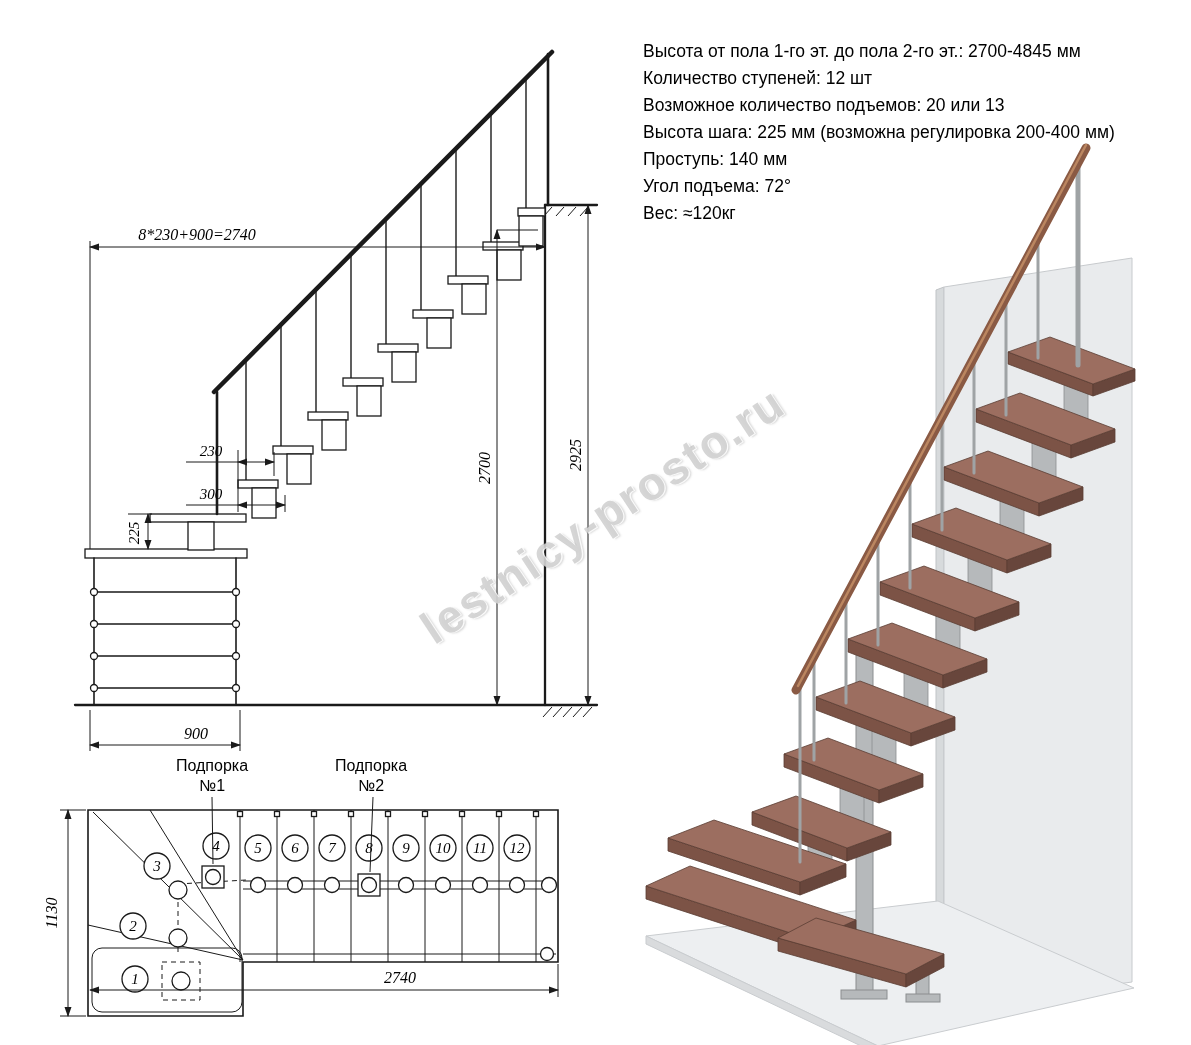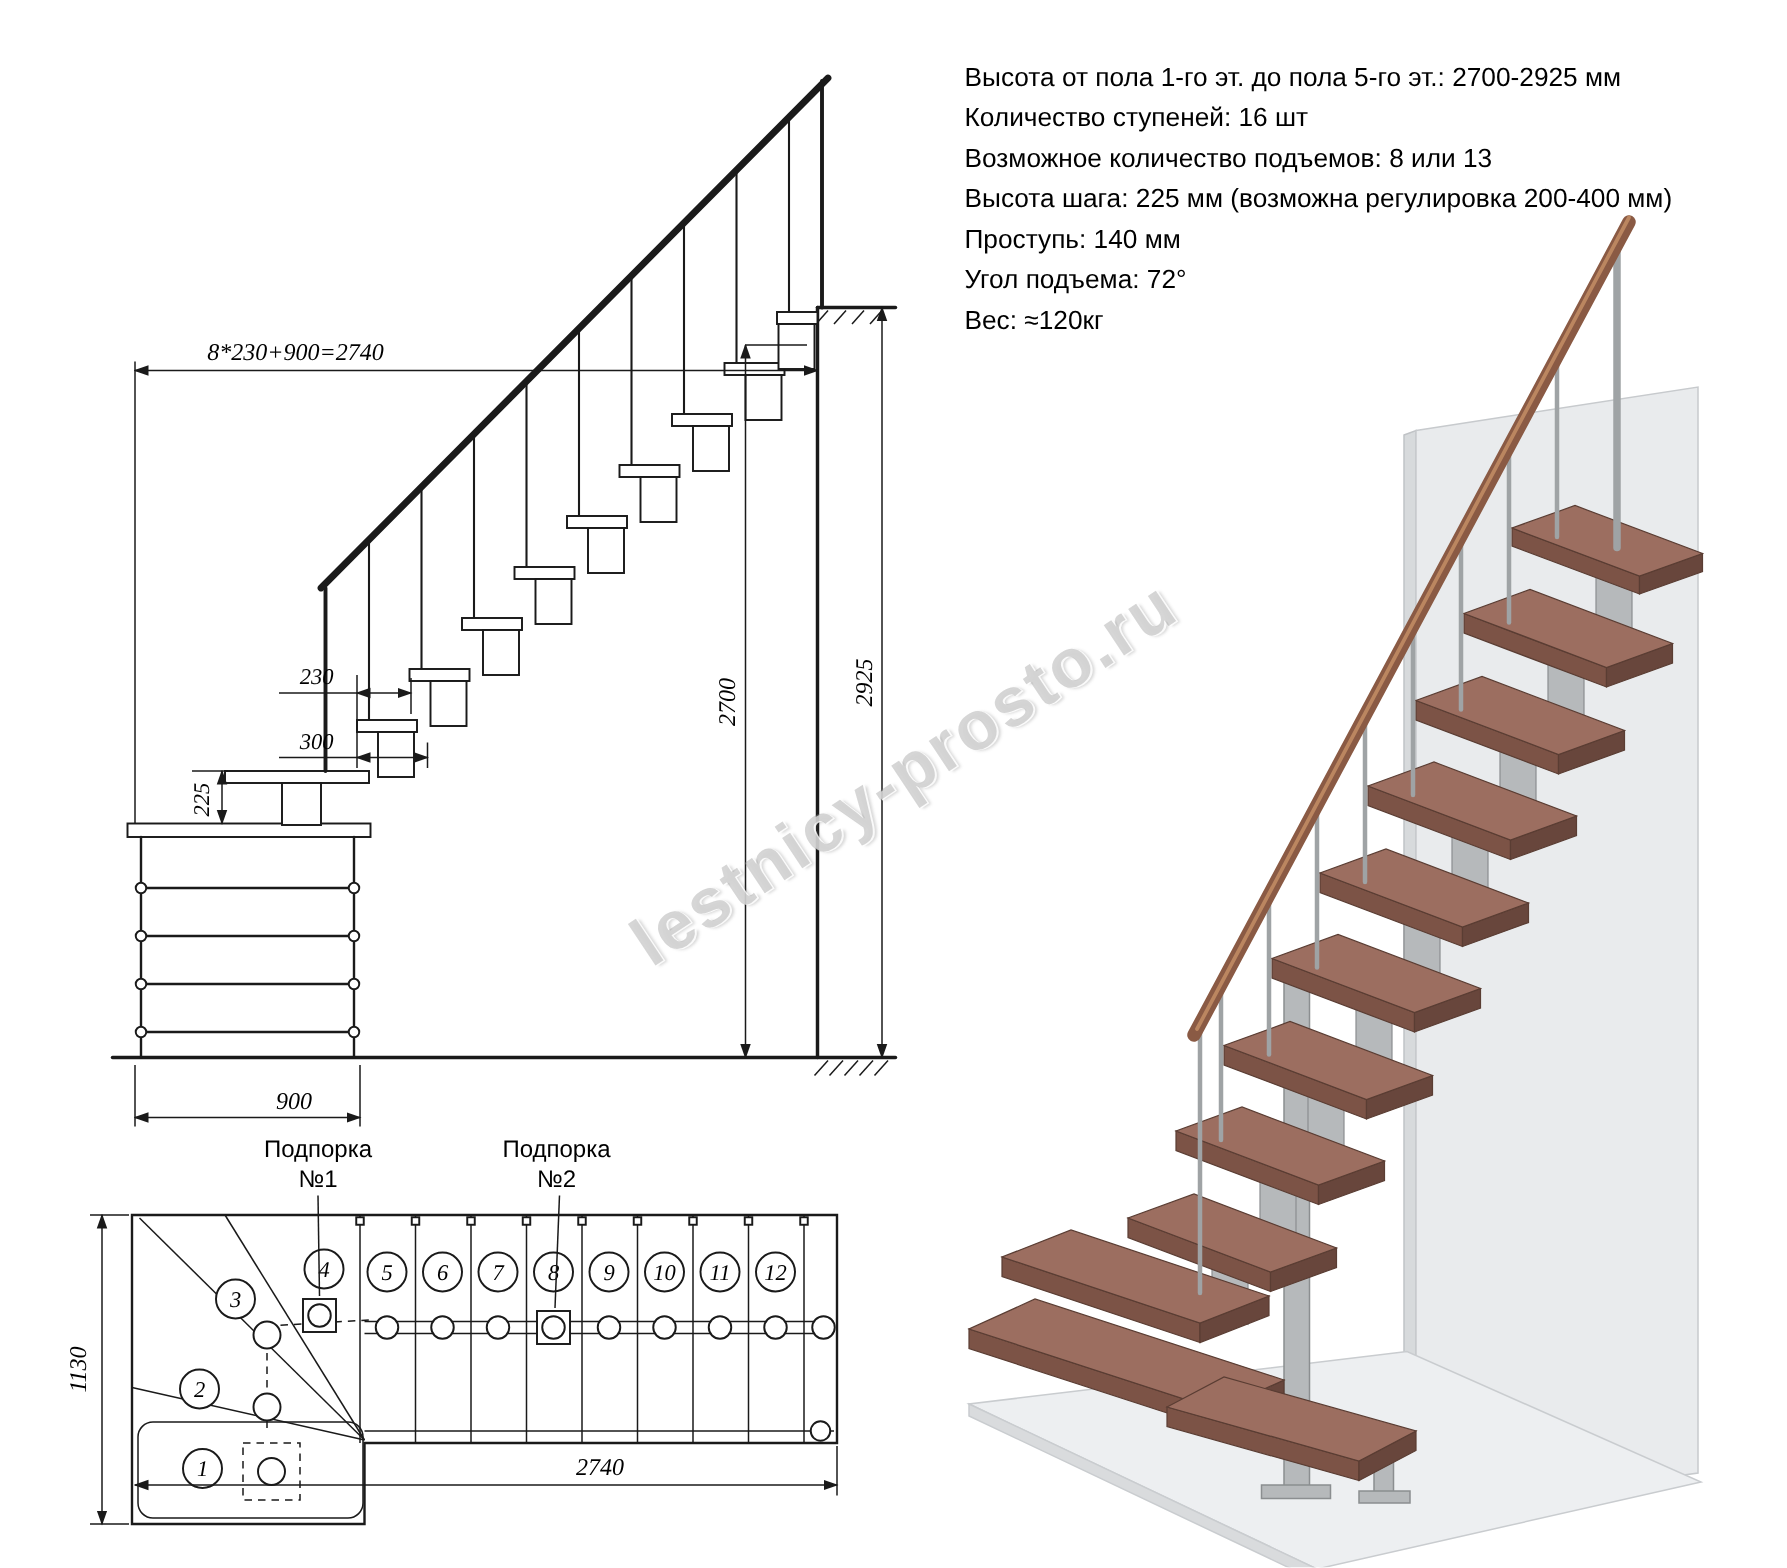--- a/index.html
+++ b/index.html
@@ -359,23 +359,23 @@
       <line class="bal" x1="1006" y1="415" x2="1006" y2="298"></line>
       <line class="bal" x1="1038" y1="358" x2="1038" y2="238"></line>
       <line class="npost" x1="1078" y1="163" x2="1078" y2="365"></line>
       <line class="rail" x1="796" y1="690" x2="1086" y2="148"></line>
       <line class="rail-hi" x1="798" y1="686" x2="1086" y2="145"></line>
     </g>
   </g>
 </svg>
 
 <div class="specs">
-  <div>Высота от пола 1-го эт. до пола 5-го эт.: 2700-2925 мм</div>
-  <div>Количество ступеней: 16 шт</div>
-  <div>Возможное количество подъемов: 8 или 13</div>
+  <div>Высота от пола 1-го эт. до пола 2-го эт.: 2700-4845 мм</div>
+  <div>Количество ступеней: 12 шт</div>
+  <div>Возможное количество подъемов: 20 или 13</div>
   <div>Высота шага: 225 мм (возможна регулировка 200-400 мм)</div>
   <div>Проступь: 140 мм</div>
   <div>Угол подъема: 72°</div>
   <div>Вес: ≈120кг</div>
 </div>
 
 <div class="watermark">lestnicy-prosto.ru</div>
 
 </div>
 

